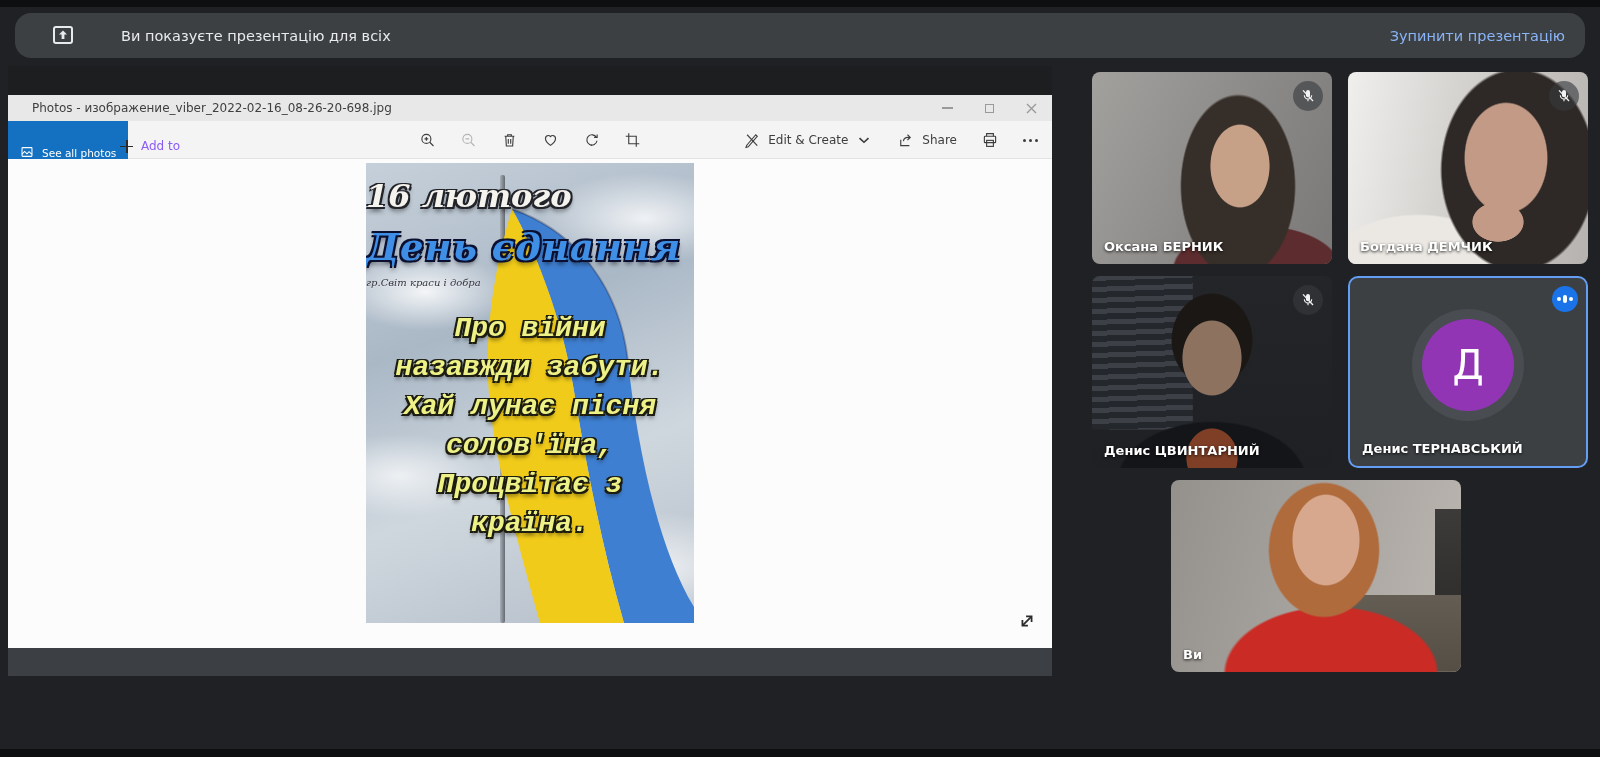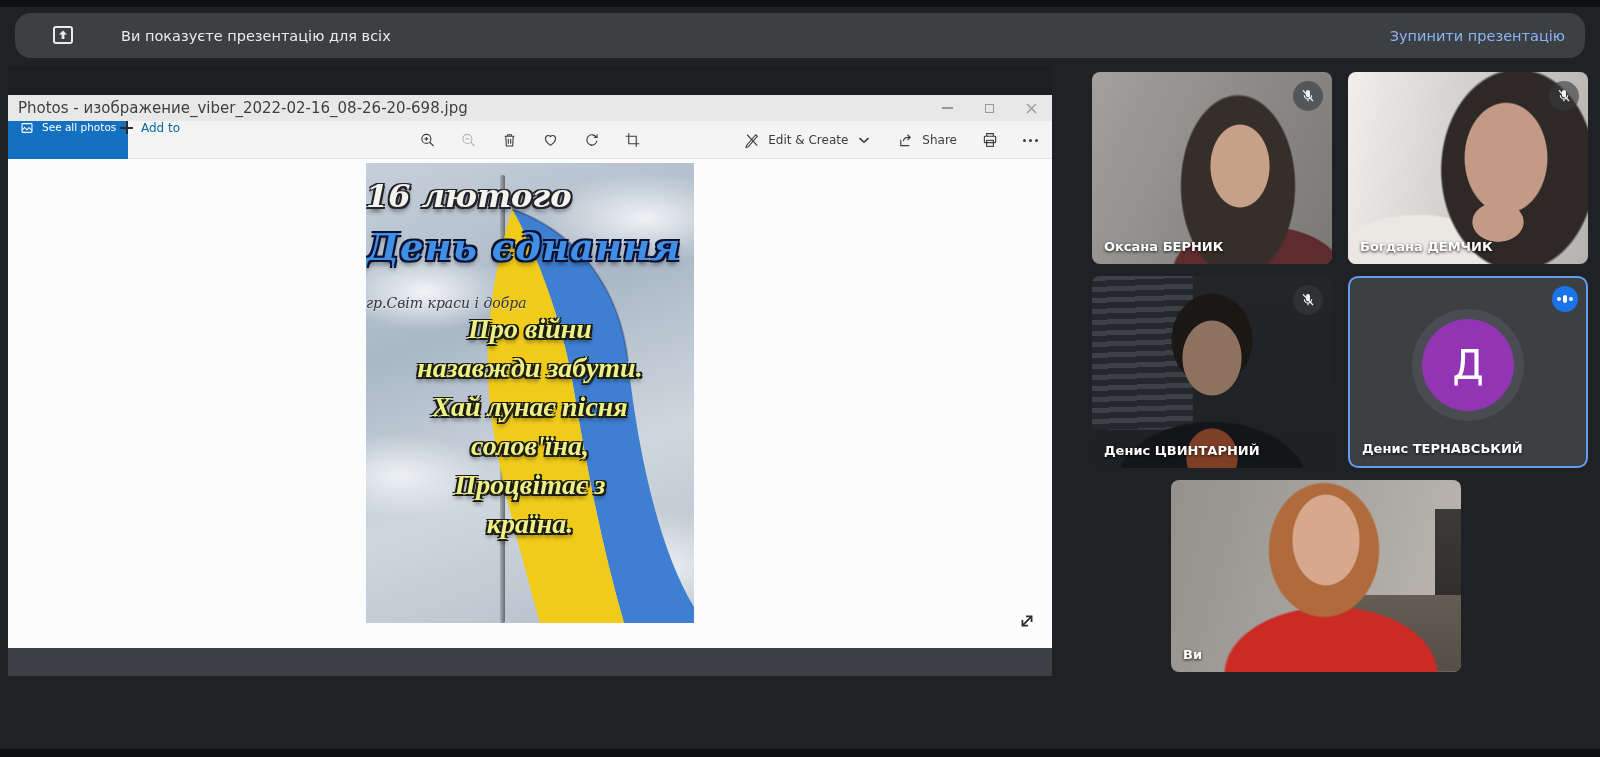--- a/index.html
+++ b/index.html
@@ -13,29 +13,29 @@
   .banner{position:absolute;left:15px;top:13px;width:1570px;height:45px;background:#3c4043;border-radius:16px;display:flex;align-items:center;color:#e8eaed}
   .banner-icon{position:absolute;left:36px;top:10px;width:24px;height:24px;color:#e8eaed}
   .banner-text{position:absolute;left:106px;font-size:14.5px}
   .banner-stop{position:absolute;right:20px;color:#8ab4f8;font-size:14.5px;font-weight:500;cursor:pointer}
 
   
   .presentation{position:absolute;left:8px;top:66px;width:1044px;height:610px;background:#1d1e20;overflow:hidden}
   .taskbar-strip{position:absolute;left:0;top:582px;width:1044px;height:28px;background:#3c3f43}
   .photos-window{position:absolute;left:0;top:29px;width:1044px;height:553px;background:#fcfcfc}
   .ptitlebar{position:absolute;left:0;top:0;width:1044px;height:26px;background:#e8e8e8;display:flex;align-items:center}
-  .ptitle{margin-left:10px;font-size:15px;color:#3f3f3f;white-space:nowrap}
+  .ptitle{margin-left:24px;font-size:12px;color:#3f3f3f;white-space:nowrap}
   .wctrl{position:absolute;top:0;height:26px;width:42px;display:flex;align-items:center;justify-content:center;color:#9a9a9a;cursor:pointer}
   .wctrl.min{right:84px}.wctrl.max{right:42px}.wctrl.close{right:0}
   .min-glyph{width:11px;height:1.5px;background:#9a9a9a}
   .max-glyph{width:9px;height:9px;border:1.5px solid #9a9a9a}
   .ptoolbar{position:absolute;left:0;top:26px;width:1044px;height:38px;background:#f4f4f4;border-bottom:1px solid #e2e2e2}
-  .see-all{position:absolute;left:0;top:0;height:38px;padding:0 12px;background:#1470c0;color:#fff;display:flex;align-items:flex-start;gap:8px;font-size:10.5px;cursor:pointer}
+  .see-all{position:absolute;left:0;top:0;height:38px;padding:0 12px;background:#1470c0;color:#fff;display:flex;align-items:flex-end;gap:8px;font-size:10.5px;cursor:pointer}
   .see-all svg{width:14px;height:14px}
-  .add-to{position:absolute;left:112px;top:0;height:38px;display:flex;gap:8px;font-size:12px;color:#0369a1;cursor:pointer}
+  .add-to{position:absolute;left:112px;top:6px;height:38px;display:flex;align-items:center;gap:8px;font-size:12px;color:#8b5cf6;cursor:pointer}
   .plus-glyph{position:relative;width:13px;height:13px}
   .plus-glyph::before,.plus-glyph::after{content:"";position:absolute;background:#2b2b2b}
   .plus-glyph::before{left:6px;top:0;width:1.5px;height:13px}
   .plus-glyph::after{left:0;top:6px;width:13px;height:1.5px}
   .ptool-center{position:absolute;left:522px;top:0;height:38px;transform:translateX(-50%);display:flex;align-items:center;gap:23px}
   .ptool-right{position:absolute;right:14px;top:0;height:38px;display:flex;align-items:center;gap:24px}
   .tbtn{display:flex;align-items:center;gap:7px;color:#3d3d3d;font-size:12px;cursor:pointer}
   .tbtn svg{width:18px;height:18px}
   .tbtn.disabled{color:#b5b5b5;cursor:default}
   .dots-h{display:flex;gap:3px;align-items:center;cursor:pointer}
@@ -51,23 +51,23 @@
       radial-gradient(ellipse 150px 65px at 85% 12%, rgba(255,255,255,.8), transparent 70%),
       radial-gradient(ellipse 130px 60px at 10% 68%, rgba(255,255,255,.7), transparent 70%),
       radial-gradient(ellipse 170px 80px at 88% 88%, rgba(255,255,255,.75), transparent 70%),
       linear-gradient(160deg,#c6d0da 0%,#aab8c6 35%,#cfd7de 65%,#b4bec9 100%);
   }
   .pole{position:absolute;left:134px;top:12px;width:5px;height:448px;background:linear-gradient(90deg,#a8aeb5,#656b72);border-radius:2px}
   .flag-svg{position:absolute;left:0;top:0;width:328px;height:460px}
   .img-text{position:absolute;left:0;width:328px;text-align:left;font-family:"DejaVu Serif","Liberation Serif",serif;font-style:italic;font-weight:bold;white-space:nowrap}
   .img-date{top:14px;font-size:32px;color:#f5f3ee;text-shadow:-2px -1px 0 #23232a,2px -1px 0 #23232a,-2px 2px 0 #23232a,2px 2px 0 #23232a,0 4px 5px rgba(0,0,0,.6)}
   .img-title{top:62px;font-size:37px;letter-spacing:1px;color:#3f8fe6;text-shadow:-2px -2px 0 #0c1030,2px -2px 0 #0c1030,-2px 2px 0 #0c1030,2px 2px 0 #0c1030,0 4px 5px rgba(0,0,0,.55)}
-  .img-script{top:132px;font-size:14px;font-weight:normal;color:#34343e;text-shadow:0 1px 1px rgba(255,255,255,.5)}
+  .img-script{top:114px;font-size:10px;font-weight:normal;color:#34343e;text-shadow:0 1px 1px rgba(255,255,255,.5)}
   .poem{position:absolute;left:0;top:146px;width:328px;text-align:center}
-  .poem span{display:block;height:39px;line-height:39px;font-family:Liberation Serif, serif;font-style:italic;font-weight:bold;font-size:28px;color:#eef286;text-shadow:-2px -1px 0 #1c1c10,2px -1px 0 #1c1c10,-2px 2px 0 #1c1c10,2px 2px 0 #1c1c10,0 4px 4px rgba(0,0,0,.55);white-space:nowrap}
+  .poem span{display:block;height:39px;line-height:39px;font-family:Liberation Mono, monospace;font-style:italic;font-weight:bold;font-size:28px;color:#eef286;text-shadow:-2px -1px 0 #1c1c10,2px -1px 0 #1c1c10,-2px 2px 0 #1c1c10,2px 2px 0 #1c1c10,0 4px 4px rgba(0,0,0,.55);white-space:nowrap}
 
   
   .tile{position:absolute;width:240px;height:192px;border-radius:8px;overflow:hidden;cursor:pointer}
   .t1{left:1092px;top:72px}
   .t2{left:1348px;top:72px}
   .t3{left:1092px;top:276px}
   .t4{left:1348px;top:276px;background:#3c4043;border:2.5px solid #639df4;border-radius:10px}
   .t5{left:1171px;top:480px;width:290px}
   .video{position:absolute;inset:0;background-repeat:no-repeat}
   .v1{background-image:

